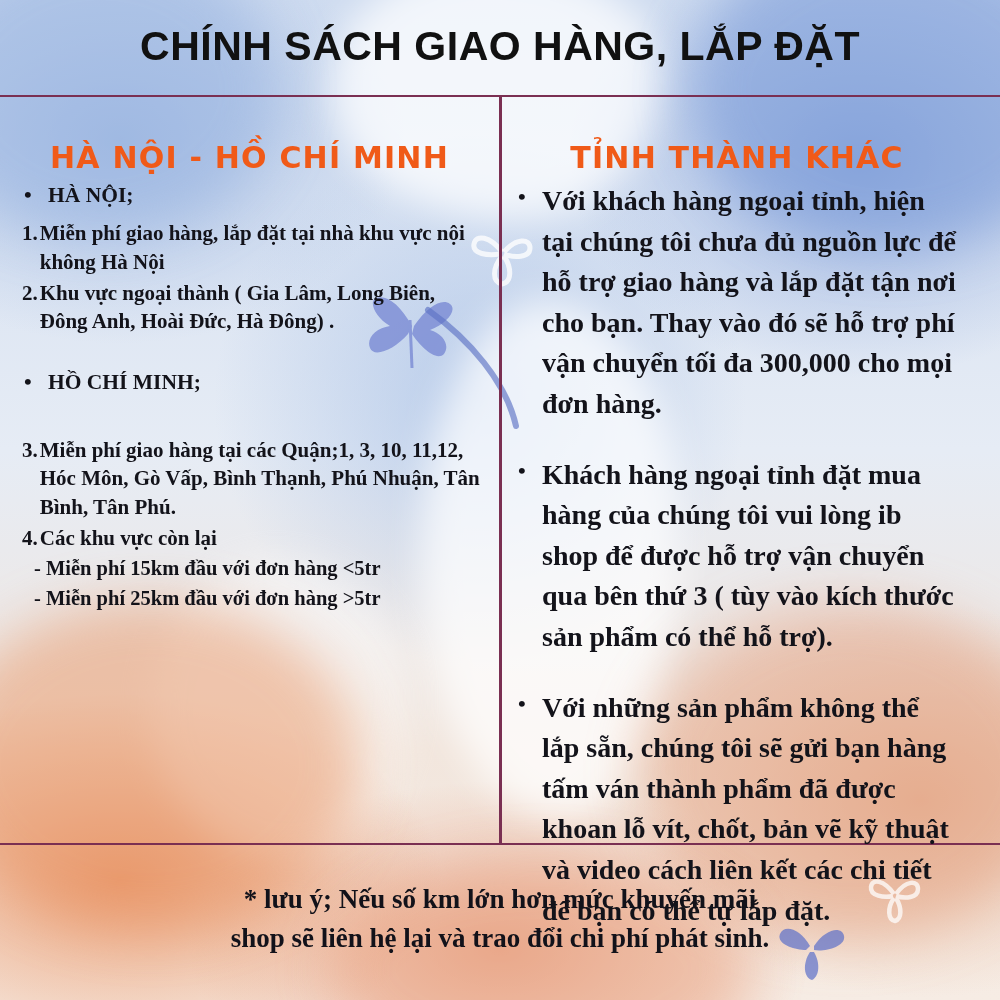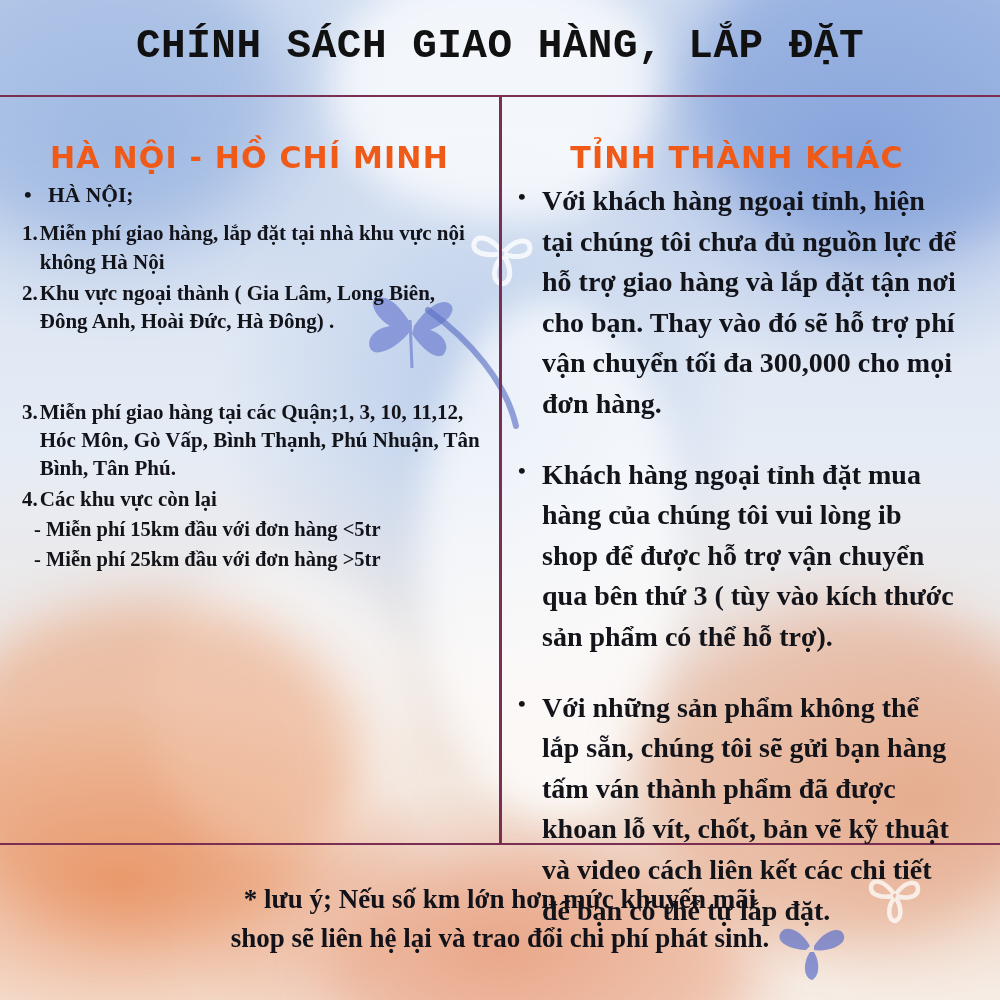--- a/index.html
+++ b/index.html
@@ -56,21 +56,21 @@
     top: 0;
     left: 0;
     width: 1000px;
     height: 92px;
     display: flex;
     align-items: center;
     justify-content: center;
     z-index: 5;
   }
   #header .title {
-    font-family: Liberation Mono, monospace;
+    font-family: Liberation Sans, sans-serif;
     font-weight: bold;
     font-size: 41px;
     letter-spacing: 0.5px;
     color: #111111;
     text-align: center;
     white-space: nowrap;
   }
 
   
   #frame {
@@ -266,20 +266,21 @@
         <span class="txt">Miễn phí giao hàng, lắp đặt tại nhà khu vực nội không Hà Nội</span>
       </li>
       <li class="num-item">
         <span class="num">2.</span>
         <span class="txt">Khu vực ngoại thành ( Gia Lâm, Long Biên, Đông Anh, Hoài Đức, Hà Đông) .</span>
       </li>
 
 
       <li class="gap-md"></li>
 
+      <li class="bullet-item">HỒ CHÍ MINH;</li>
 
       <li class="gap-md"></li>
 
       <li class="num-item">
         <span class="num">3.</span>
         <span class="txt"> Miễn phí giao hàng tại các Quận;1, 3,  10, 11,12, Hóc Môn, Gò Vấp, Bình Thạnh, Phú Nhuận, Tân Bình, Tân Phú.</span>
       </li>
       <li class="num-item">
         <span class="num">4.</span>
         <span class="txt">Các khu vực còn lại</span>

